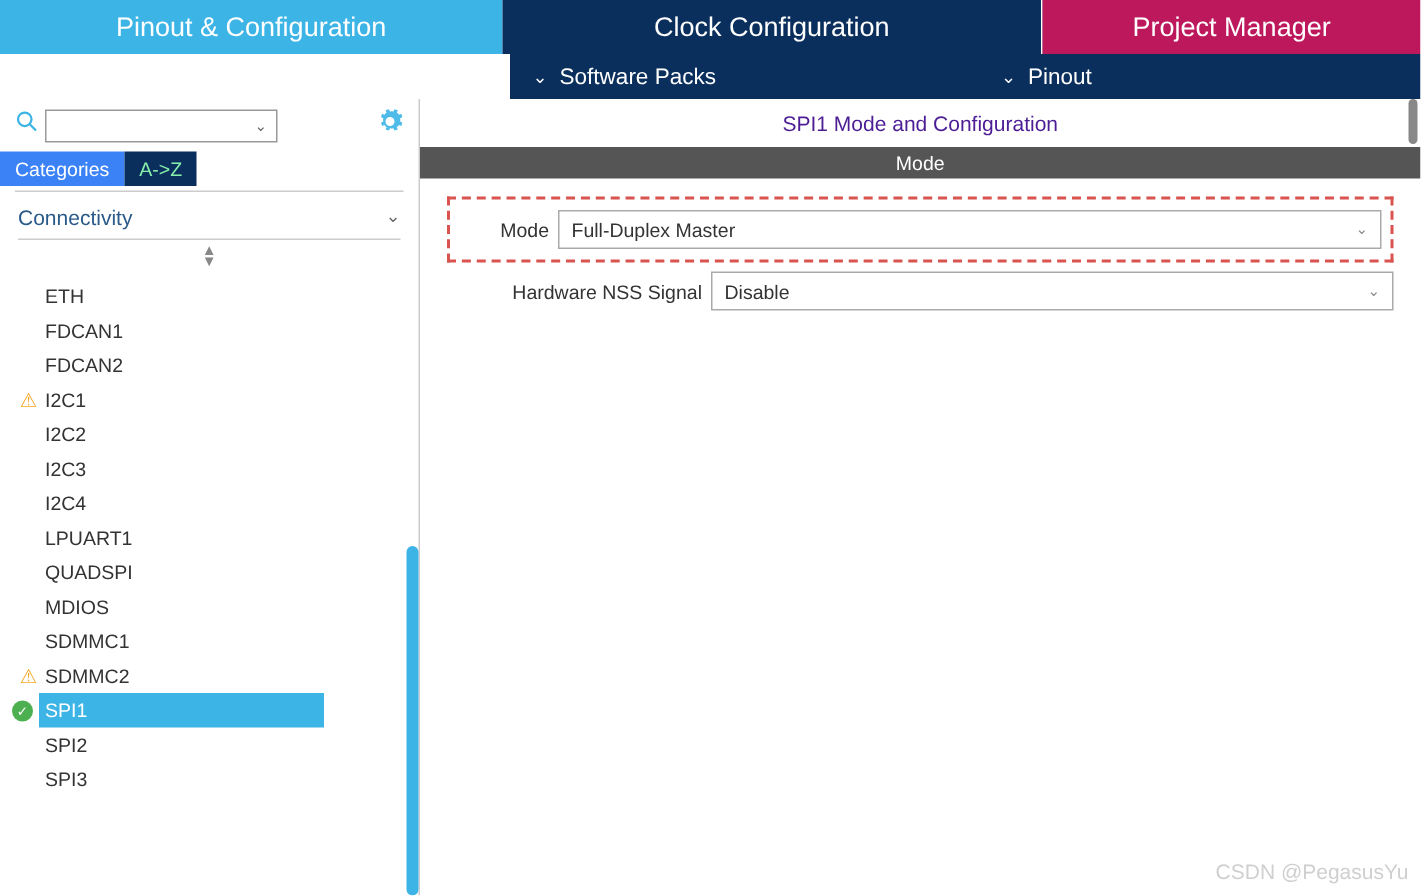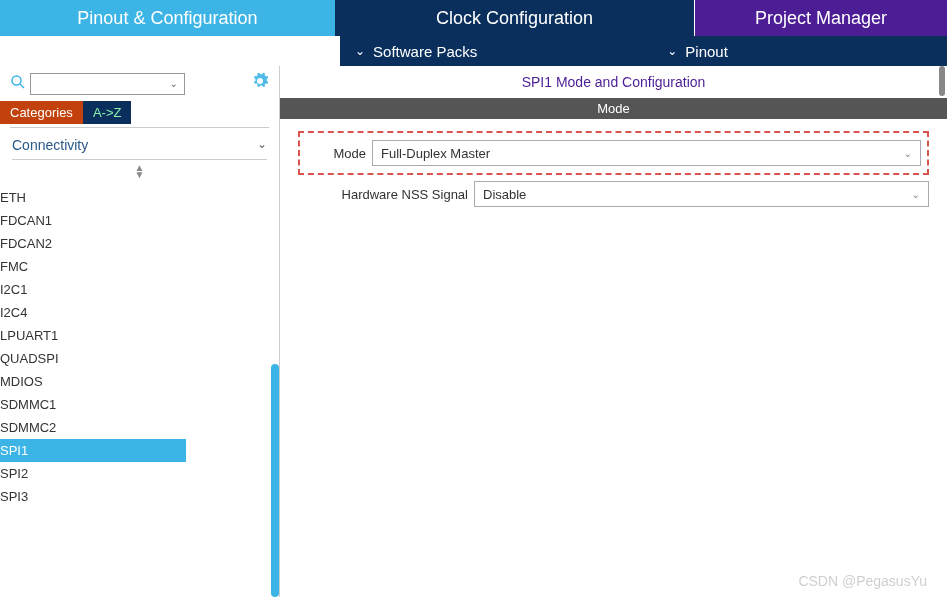--- a/index.html
+++ b/index.html
@@ -2,74 +2,74 @@
 <html><head>
   <meta charset="utf-8">
   <style>
     * { box-sizing: border-box; margin: 0; padding: 0; font-family: Arial, sans-serif; }
     body { width: 947px; height: 597px; overflow: hidden; background: #fff; position: relative; }
     
     .top-tabs { display: flex; height: 36px; }
     .tab { display: flex; align-items: center; justify-content: center; color: #fff; font-size: 18px; cursor: pointer; }
     .tab-pinout { background: #3cb4e5; width: 355px; }
     .tab-clock { background: #0a2f5c; width: 382px; border-right: 1px solid #fff; }
-    .tab-project { background: #4c1d95; width: 267px; }
+    .tab-project { background: #be185d; width: 267px; }
     
     .sub-bar { display: flex; height: 30px; background: #0a2f5c; margin-left: 340px; }
     .sub-item { display: flex; align-items: center; color: #fff; font-size: 15px; padding: 0 15px; cursor: pointer; }
     .sub-item .chevron { margin-right: 8px; font-size: 12px; }
     .sub-spacer { width: 160px; }
     
     .main-area { display: flex; height: calc(597px - 66px); }
     
     .sidebar { width: 280px; border-right: 1px solid #ccc; position: relative; }
     .sidebar-scroll { position: absolute; right: 0; top: 298px; bottom: 0; width: 8px; background: #3cb4e5; border-radius: 4px; }
     
     .search-row { display: flex; align-items: center; padding: 6px 10px; gap: 4px; }
     .search-icon { color: #3cb4e5; font-size: 16px; }
     .search-box { border: 1px solid #999; height: 22px; width: 155px; display: flex; align-items: center; justify-content: flex-end; padding: 0 6px; }
     .search-chevron { font-size: 10px; color: #666; }
     .gear-icon { margin-left: auto; color: #3cb4e5; font-size: 18px; }
     
     .filter-tabs { display: flex; }
     .filter-tab { padding: 4px 10px; font-size: 13px; cursor: pointer; }
-    .filter-categories { background: #c2410c; color: #fff; }
+    .filter-categories { background: #3b82f6; color: #fff; }
     .filter-az { background: #0a2f5c; color: #86efac; }
     
     .hr-line { margin: 3px 10px; border: none; border-top: 1px solid #ccc; }
     
     .category-header { display: flex; align-items: flex-start; justify-content: space-between; padding: 6px 12px; color: #2a5a8a; font-size: 14px; cursor: pointer; }
     .category-chevron { font-size: 12px; color: #666; }
     .hr-line2 { margin: 0 12px; border: none; border-top: 1px solid #ccc; }
     
     .sort-row { text-align: center; padding: 4px 0; }
     .sort-arrows { font-size: 10px; color: #888; line-height: 0.7; display: inline-block; }
     
-    .tree-list { }
+    .tree-list { padding-left: 30px; }
     .tree-item { display: flex; align-items: center; height: 23px; font-size: 13px; color: #333; cursor: pointer; position: relative; }
     .tree-item.selected { background: #3cb4e5; color: #fff; margin-left: -4px; padding-left: 4px; width: 190px; }
     .tree-icon { position: absolute; left: -18px; width: 14px; height: 14px; display: flex; align-items: center; justify-content: center; }
     .warn-icon { color: #f5a623; font-size: 13px; }
     .check-icon { background: #4caf50; color: #fff; border-radius: 50%; width: 14px; height: 14px; font-size: 9px; display: flex; align-items: center; justify-content: center; }
     
     .content { flex: 1; position: relative; }
     .content-scroll { position: absolute; right: 2px; top: 0; width: 6px; height: 30px; background: #888; border-radius: 3px; }
     
     .panel-title { text-align: center; padding: 8px; font-size: 14px; color: #4c1d95; }
     .mode-header { background: #555; color: #fff; text-align: center; padding: 3px; font-size: 13px; }
     
     .form-area { padding: 12px 18px; }
     .highlight-box { border: 2px dashed #d9534f; padding: 4px 6px; margin-bottom: 6px; }
     .form-row { display: flex; align-items: center; gap: 6px; margin: 3px 0; }
     .form-label { text-align: right; width: 170px; font-size: 13px; color: #333; }
     .form-label.short { width: 60px; }
     .form-select { flex: 1; border: 1px solid #aaa; height: 22px; display: flex; align-items: center; justify-content: space-between; padding: 12px 8px; font-size: 13px; color: #333; background: #fff; cursor: pointer; }
     .select-chevron { font-size: 10px; color: #888; }
     
-    .watermark { position: absolute; bottom: 8px; right: 20px; color: #bbb; font-size: 14px; opacity: 0.7; pointer-events: none; margin-left: 42px; }
+    .watermark { position: absolute; bottom: 8px; right: 8px; color: #bbb; font-size: 14px; opacity: 0.7; pointer-events: none; margin-left: 42px; }
   </style>
 </head>
 <body>
 
 <div class="top-tabs">
   <div class="tab tab-pinout">Pinout &amp; Configuration</div>
   <div class="tab tab-clock">Clock Configuration</div>
   <div class="tab tab-project">Project Manager</div>
 </div>
 
@@ -125,25 +125,28 @@
         <div class="tree-item">
           <span>ETH</span>
         </div>
         <div class="tree-item">
           <span>FDCAN1</span>
         </div>
         <div class="tree-item">
           <span>FDCAN2</span>
         </div>
         <div class="tree-item">
-          <span>FMC</span>
-        </div>
-        <div class="tree-item">
           <span class="tree-icon warn-icon">⚠</span>
           <span>I2C1</span>
+        </div>
+        <div class="tree-item">
+          <span>I2C2</span>
+        </div>
+        <div class="tree-item">
+          <span>I2C3</span>
         </div>
         <div class="tree-item">
           <span>I2C4</span>
         </div>
         <div class="tree-item">
           <span>LPUART1</span>
         </div>
         <div class="tree-item">
           <span>QUADSPI</span>
         </div>

